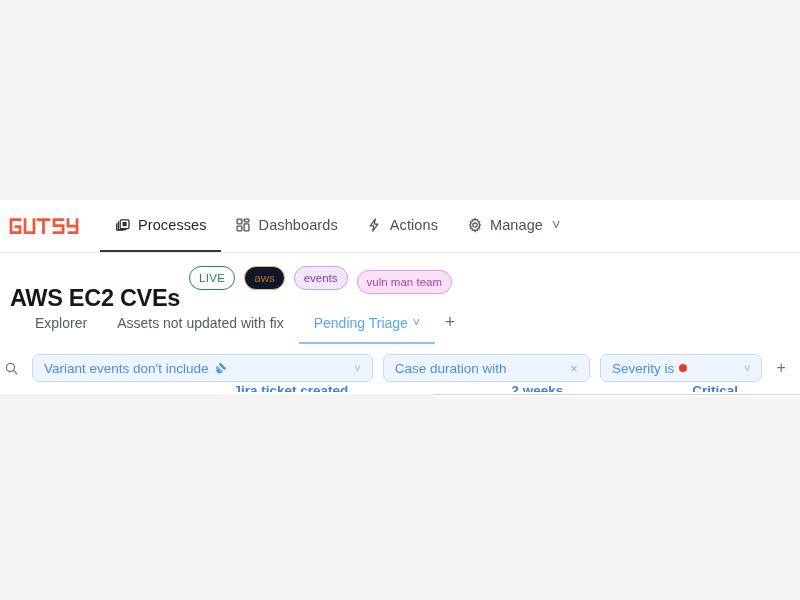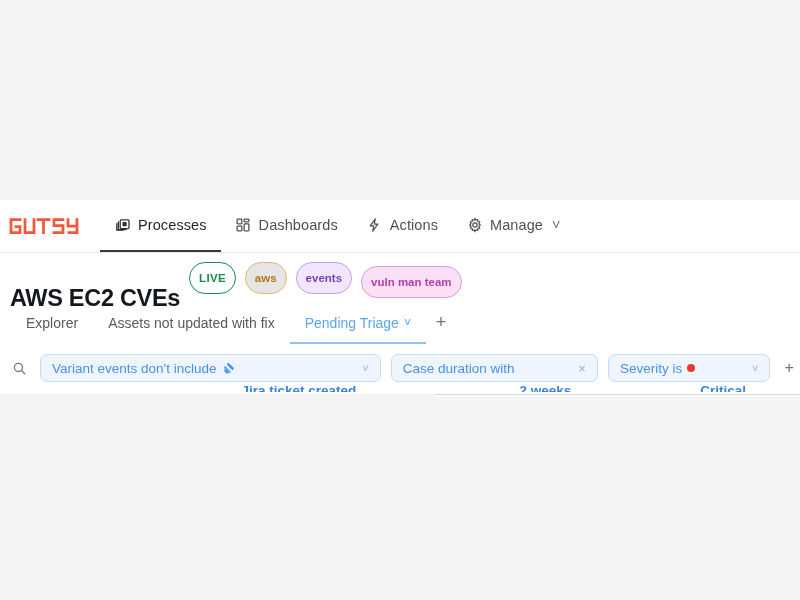--- a/index.html
+++ b/index.html
@@ -129,44 +129,44 @@
     font-weight: 700;
     color: #14171c;
     letter-spacing: -0.3px;
     white-space: nowrap;
     margin-top: 40px;
   }
 
   .pill {
     display: inline-flex;
     align-items: center;
-    height: 32px;
+    height: 24px;
     padding: 0 9px;
     border-radius: 999px;
     font-size: 11.5px;
-    font-weight: 700;
+    font-weight: 400;
     box-sizing: border-box;
     white-space: nowrap;
     border: 1px solid transparent;
   }
   .pill-live  { color:#1c8a4d; border-color:#1c8a4d; background:#ffffff; letter-spacing:.3px; }
-  .pill-aws   { color:#b8741a; border-color:#eab676; background:#e5e5e5; }
+  .pill-aws   { color:#b8741a; border-color:#eab676; background:#0f172a; }
   .pill-dev   { color:#7b3fb5; border-color:#c9a0e8; background:#f1e6fb; }
   .pill-vuln  { color:#b23fa8; border-color:#e39bdd; background:#fae0f6;margin-top:8px; }
 
   
   .tabs {
     position: absolute;
     left: 0;
     top: 103px;
     width: 800px;
     height: 41px;
     display: flex;
     align-items: stretch;
-    padding: 0 11px;
+    padding: 0 20px;
     box-sizing: border-box;
   }
   .tab {
     display: flex;
     align-items: center;
     gap: 5px;
     padding: 0 15px;
     height: 100%;
     box-sizing: border-box;
     font-size: 14px;
@@ -198,21 +198,21 @@
   
   .filterbar {
     position: absolute;
     left: 0;
     top: 144px;
     width: 800px;
     height: 48px;
     display: flex;
     align-items: center;
     gap: 10px;
-    padding: 0 8px;
+    padding: 0 0;
     box-sizing: border-box;
     overflow: hidden;
   }
 
   .search-icon-btn {
     display: flex;
     align-items: center;
     justify-content: center;
     width: 22px;
     height: 22px;

